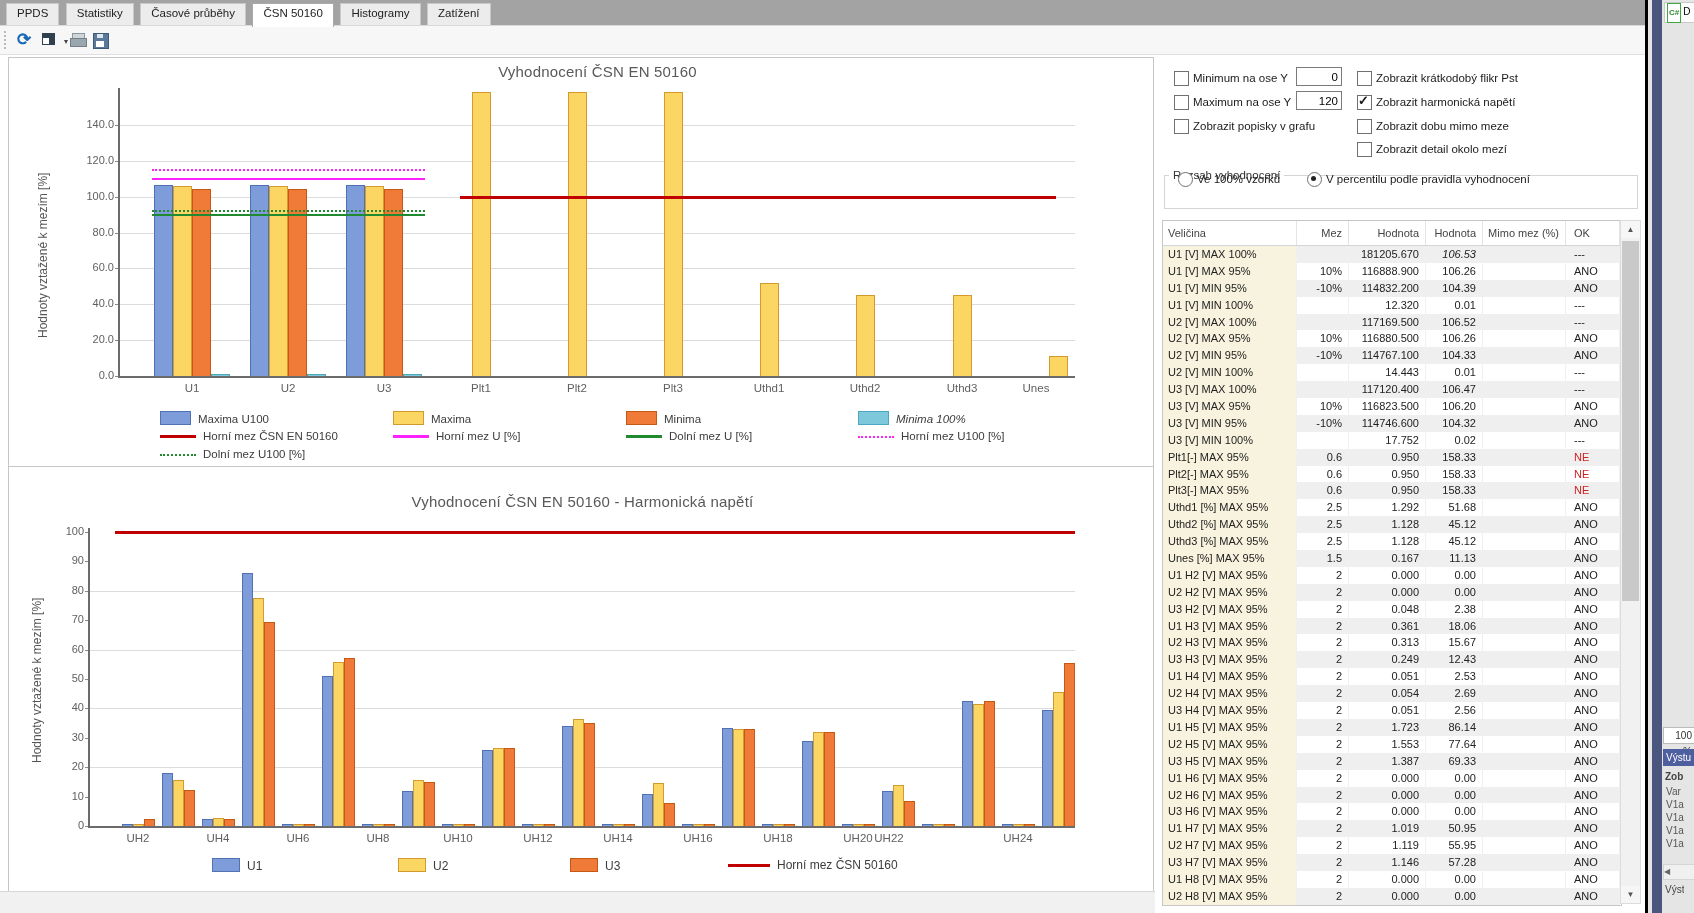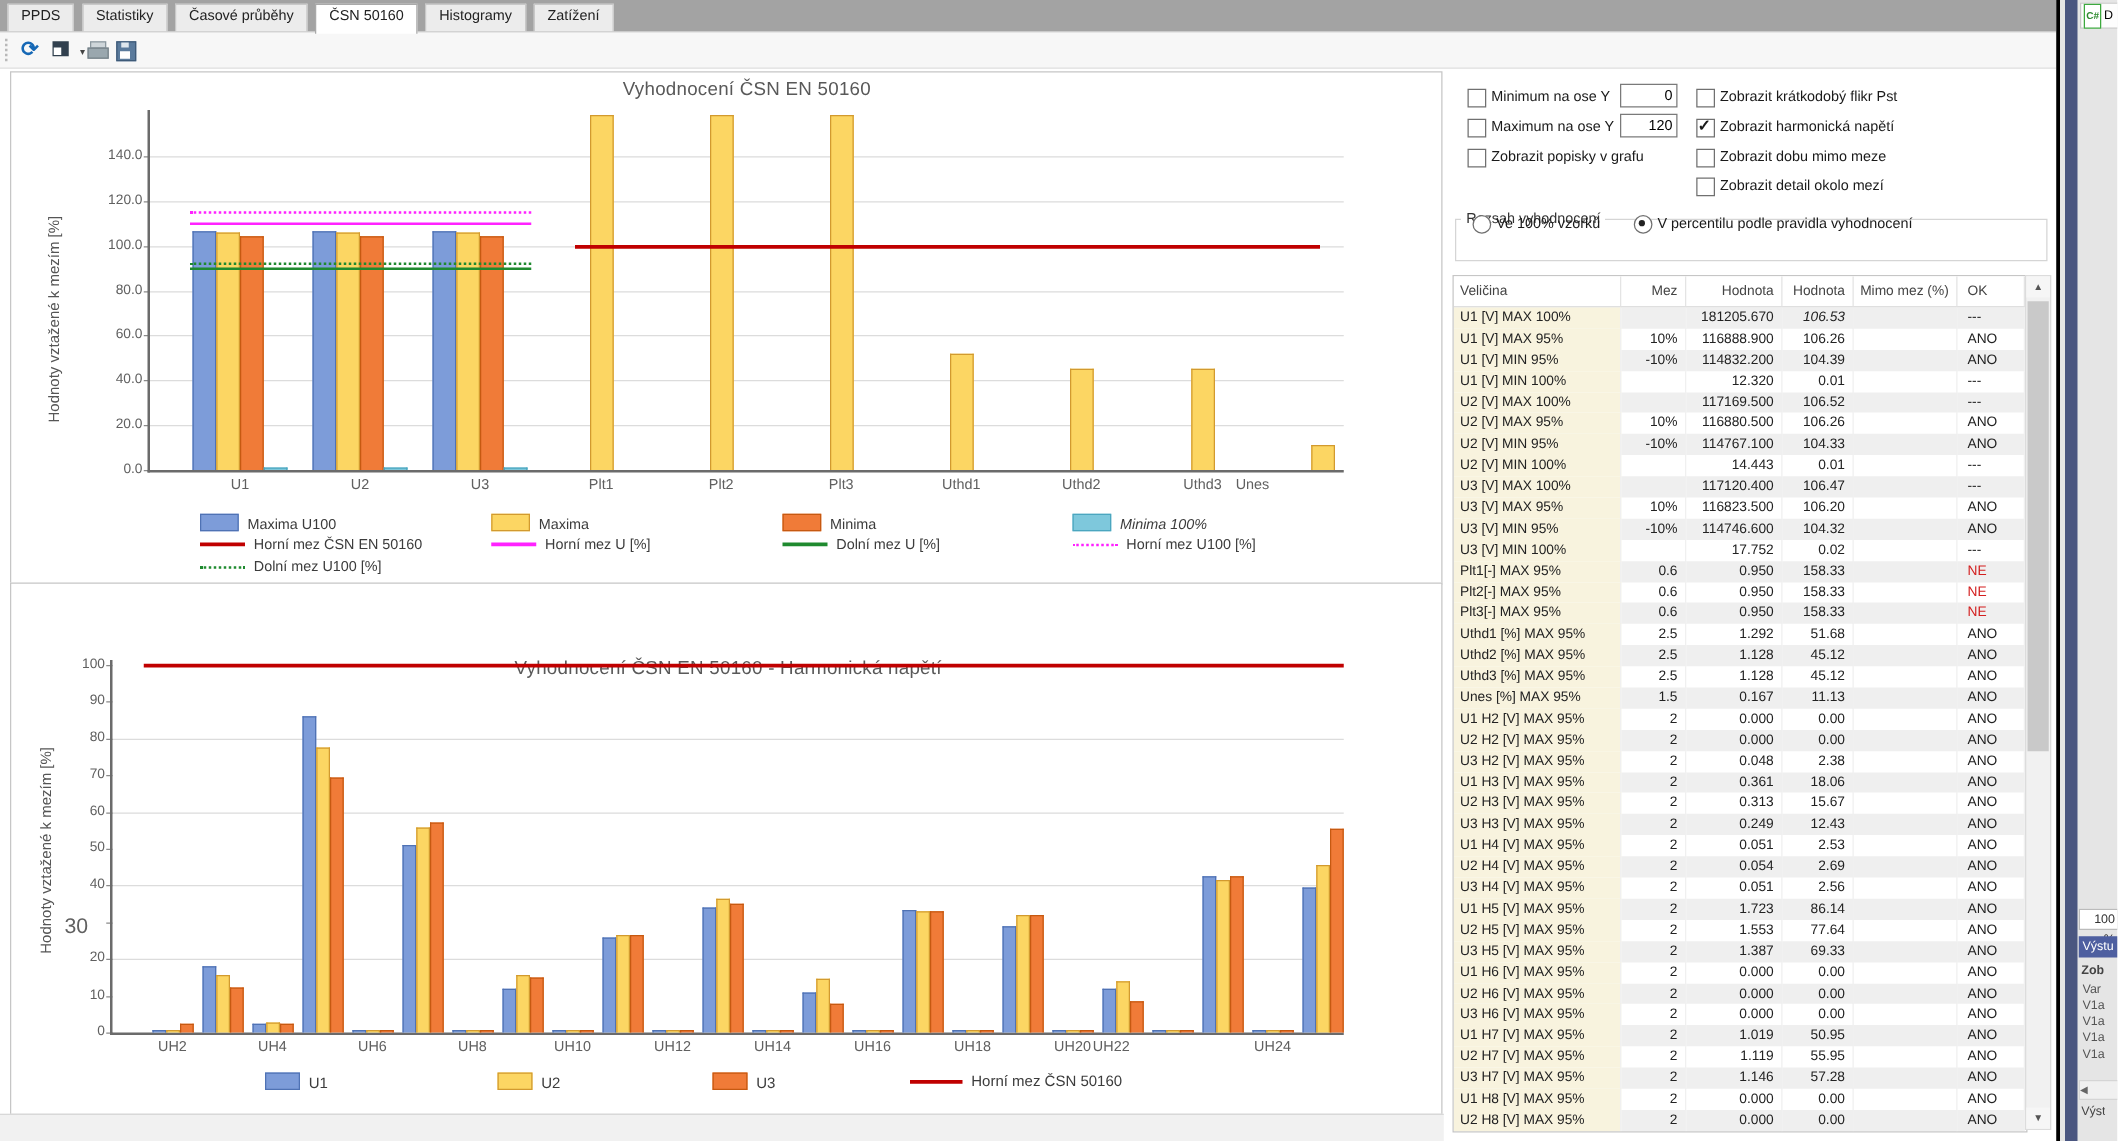--- a/index.html
+++ b/index.html
@@ -149,55 +149,55 @@
       <div style="position: absolute; left: 532px; top: 382px; width: 90px; text-align: center; font-size: 11.5px; color: rgb(96, 96, 96);">Plt2</div>
       <div style="position: absolute; left: 567.5px; top: 92.1px; width: 19px; height: 283.9px; background: rgb(252, 214, 99); border-top: 1px solid rgb(210, 154, 47); border-right: 1px solid rgb(210, 154, 47); border-left: 1px solid rgb(210, 154, 47); border-image: initial; border-bottom: none; box-sizing: border-box;"></div>
       <div style="position: absolute; left: 628px; top: 382px; width: 90px; text-align: center; font-size: 11.5px; color: rgb(96, 96, 96);">Plt3</div>
       <div style="position: absolute; left: 663.5px; top: 92.1px; width: 19px; height: 283.9px; background: rgb(252, 214, 99); border-top: 1px solid rgb(210, 154, 47); border-right: 1px solid rgb(210, 154, 47); border-left: 1px solid rgb(210, 154, 47); border-image: initial; border-bottom: none; box-sizing: border-box;"></div>
       <div style="position: absolute; left: 724px; top: 382px; width: 90px; text-align: center; font-size: 11.5px; color: rgb(96, 96, 96);">Uthd1</div>
       <div style="position: absolute; left: 759.5px; top: 283.3px; width: 19px; height: 92.7px; background: rgb(252, 214, 99); border-top: 1px solid rgb(210, 154, 47); border-right: 1px solid rgb(210, 154, 47); border-left: 1px solid rgb(210, 154, 47); border-image: initial; border-bottom: none; box-sizing: border-box;"></div>
       <div style="position: absolute; left: 820px; top: 382px; width: 90px; text-align: center; font-size: 11.5px; color: rgb(96, 96, 96);">Uthd2</div>
       <div style="position: absolute; left: 855.5px; top: 295.1px; width: 19px; height: 80.9px; background: rgb(252, 214, 99); border-top: 1px solid rgb(210, 154, 47); border-right: 1px solid rgb(210, 154, 47); border-left: 1px solid rgb(210, 154, 47); border-image: initial; border-bottom: none; box-sizing: border-box;"></div>
       <div style="position: absolute; left: 917px; top: 382px; width: 90px; text-align: center; font-size: 11.5px; color: rgb(96, 96, 96);">Uthd3</div>
       <div style="position: absolute; left: 952.5px; top: 295.1px; width: 19px; height: 80.9px; background: rgb(252, 214, 99); border-top: 1px solid rgb(210, 154, 47); border-right: 1px solid rgb(210, 154, 47); border-left: 1px solid rgb(210, 154, 47); border-image: initial; border-bottom: none; box-sizing: border-box;"></div>
-      <div style="position: absolute; left: 957px; top: 382px; width: 90px; text-align: center; font-size: 11.5px; color: rgb(96, 96, 96);">Unes</div>
+      <div style="position: absolute; left: 991px; top: 382px; width: 90px; text-align: center; font-size: 11.5px; color: rgb(96, 96, 96);">Unes</div>
       <div style="position: absolute; left: 1048.5px; top: 356px; width: 19px; height: 20px; background: rgb(252, 214, 99); border-top: 1px solid rgb(210, 154, 47); border-right: 1px solid rgb(210, 154, 47); border-left: 1px solid rgb(210, 154, 47); border-image: initial; border-bottom: none; box-sizing: border-box;"></div>
       <div style="position: absolute; left: 460px; top: 195.7px; width: 596px; height: 3px; background: rgb(192, 0, 0);"></div>
       <div style="position: absolute; left: 152px; top: 177.8px; width: 273px; height: 2.6px; background: rgb(255, 34, 255);"></div>
       <div style="position: absolute; left: 152px; top: 213.6px; width: 273px; height: 2.6px; background: rgb(31, 138, 47);"></div>
       <div style="position: absolute; left: 152px; top: 168.8px; width: 273px; height: 0px; border-top: 2.4px dotted rgb(255, 34, 255);"></div>
       <div style="position: absolute; left: 152px; top: 210px; width: 273px; height: 0px; border-top: 2.4px dotted rgb(31, 138, 47);"></div>
     </div>
 
   <div>
     <div class="legend-item" style="left:160px;top:411px;"><span class="sw" style="background:#7d9cd9;border-color:#4f72b4"></span><span>Maxima U100</span></div>
     <div class="legend-item" style="left:393px;top:411px;"><span class="sw" style="background:#fcd663;border-color:#d29a2f"></span><span>Maxima</span></div>
     <div class="legend-item" style="left:626px;top:411px;"><span class="sw" style="background:#f07b38;border-color:#c65911"></span><span>Minima</span></div>
     <div class="legend-item" style="left:858px;top:411px;font-style:italic;"><span class="sw" style="background:#7ec8dc;border-color:#4ba6bf"></span><span>Minima 100%</span></div>
     <div class="legend-item" style="left:160px;top:430px;"><span class="swline" style="border-top:3px solid #c00000"></span><span>Horní mez ČSN EN 50160</span></div>
     <div class="legend-item" style="left:393px;top:430px;"><span class="swline" style="border-top:3px solid #ff22ff"></span><span>Horní mez U [%]</span></div>
     <div class="legend-item" style="left:626px;top:430px;"><span class="swline" style="border-top:3px solid #1f8a2f"></span><span>Dolní mez U [%]</span></div>
     <div class="legend-item" style="left:858px;top:430px;"><span class="swline" style="border-top:2px dotted #ff22ff"></span><span>Horní mez U100 [%]</span></div>
     <div class="legend-item" style="left:160px;top:448px;"><span class="swline" style="border-top:2px dotted #1f8a2f"></span><span>Dolní mez U100 [%]</span></div>
   </div>
 
-  <div class="chart-title" style="left:90px;top:526px;width:985px;">Vyhodnocení ČSN EN 50160 - Harmonická napětí</div>
+  <div class="chart-title" style="left:90px;top:493px;width:985px;">Vyhodnocení ČSN EN 50160 - Harmonická napětí</div>
   <div class="ylab" style="left:30px;top:545px;height:270px;">Hodnoty vztažené k mezím [%]</div>
   <div id="bot-chart-layer" class="abs" style="left:0;top:0;width:100%;height:100%;pointer-events:none;">
       <div style="position: absolute; left: 90px; top: 767.2px; width: 985px; height: 1px; background: rgb(220, 220, 220);"></div>
       <div style="position: absolute; left: 90px; top: 708.4px; width: 985px; height: 1px; background: rgb(220, 220, 220);"></div>
       <div style="position: absolute; left: 90px; top: 649.6px; width: 985px; height: 1px; background: rgb(220, 220, 220);"></div>
       <div style="position: absolute; left: 90px; top: 590.8px; width: 985px; height: 1px; background: rgb(220, 220, 220);"></div>
       <div style="position: absolute; left: 38px; top: 819px; width: 46px; text-align: right; font-size: 11px; color: rgb(96, 96, 96);">0</div>
       <div style="position: absolute; left: 85px; top: 826px; width: 5px; height: 1px; background: rgb(138, 138, 138);"></div>
       <div style="position: absolute; left: 38px; top: 789.6px; width: 46px; text-align: right; font-size: 11px; color: rgb(96, 96, 96);">10</div>
       <div style="position: absolute; left: 85px; top: 796.6px; width: 5px; height: 1px; background: rgb(138, 138, 138);"></div>
       <div style="position: absolute; left: 38px; top: 760.2px; width: 46px; text-align: right; font-size: 11px; color: rgb(96, 96, 96);">20</div>
       <div style="position: absolute; left: 85px; top: 767.2px; width: 5px; height: 1px; background: rgb(138, 138, 138);"></div>
-      <div style="position: absolute; left: 38px; top: 730.8px; width: 46px; text-align: center; font-size: 17px; color: rgb(96, 96, 96);">30</div>
+      <div style="position: absolute; left: 38px; top: 730.8px; width: 46px; text-align: right; font-size: 11px; color: rgb(96, 96, 96);">30</div>
       <div style="position: absolute; left: 85px; top: 737.8px; width: 5px; height: 1px; background: rgb(138, 138, 138);"></div>
       <div style="position: absolute; left: 38px; top: 701.4px; width: 46px; text-align: right; font-size: 11px; color: rgb(96, 96, 96);">40</div>
       <div style="position: absolute; left: 85px; top: 708.4px; width: 5px; height: 1px; background: rgb(138, 138, 138);"></div>
       <div style="position: absolute; left: 38px; top: 672px; width: 46px; text-align: right; font-size: 11px; color: rgb(96, 96, 96);">50</div>
       <div style="position: absolute; left: 85px; top: 679px; width: 5px; height: 1px; background: rgb(138, 138, 138);"></div>
       <div style="position: absolute; left: 38px; top: 642.6px; width: 46px; text-align: right; font-size: 11px; color: rgb(96, 96, 96);">60</div>
       <div style="position: absolute; left: 85px; top: 649.6px; width: 5px; height: 1px; background: rgb(138, 138, 138);"></div>
       <div style="position: absolute; left: 38px; top: 613.2px; width: 46px; text-align: right; font-size: 11px; color: rgb(96, 96, 96);">70</div>
       <div style="position: absolute; left: 85px; top: 620.2px; width: 5px; height: 1px; background: rgb(138, 138, 138);"></div>
       <div style="position: absolute; left: 38px; top: 583.8px; width: 46px; text-align: right; font-size: 11px; color: rgb(96, 96, 96);">80</div>

